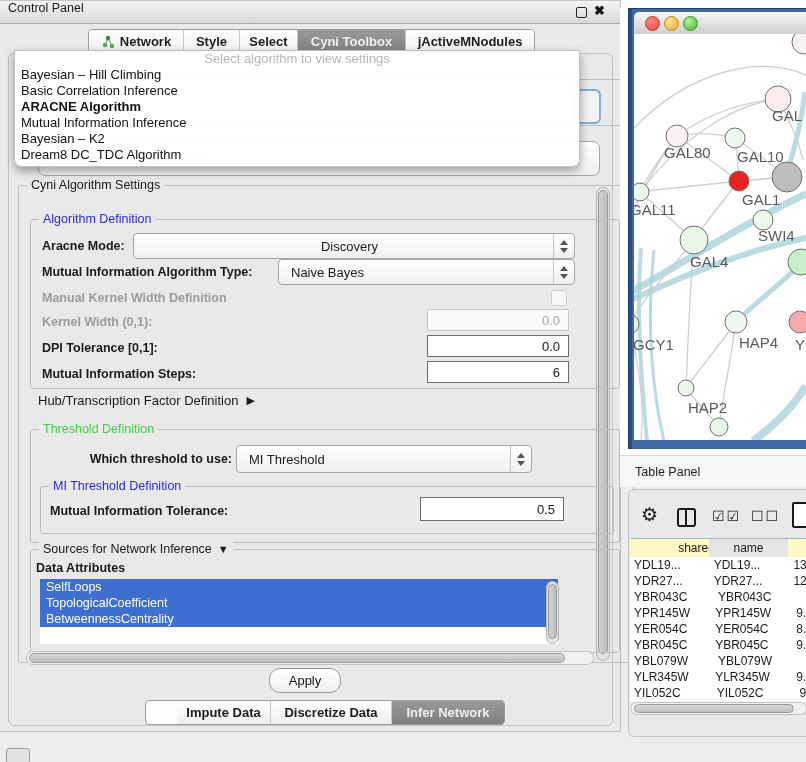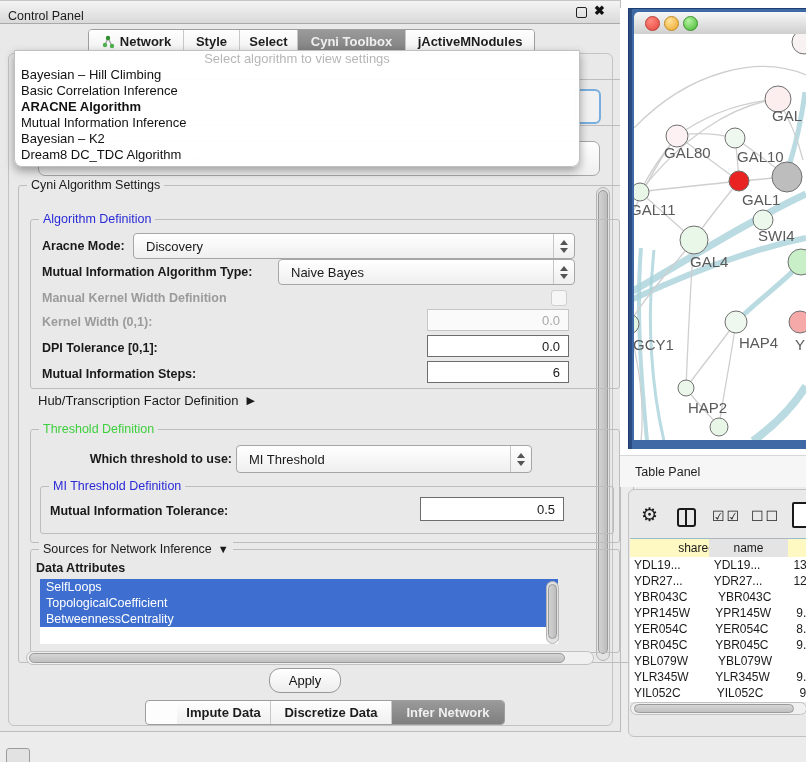--- a/index.html
+++ b/index.html
@@ -4,21 +4,21 @@
 <style>
   html,body{margin:0;padding:0;}
   .screen{position:relative;width:806px;height:762px;background:#ececec;overflow:hidden;
           font-family:"Liberation Sans",sans-serif;color:#1a1a1a;font-size:12.5px;}
   .abs{position:absolute;}
   
   .cpanel{position:absolute;left:0;top:8;width:620px;height:730px;background:#e9e9e9;
           border-right:1px solid #bcbcbc;border-bottom:1px solid #bcbcbc;border-top:1px solid #c6c6c6;}
   .titlebar{position:absolute;left:0;top:0;width:620px;height:22px;
             background:linear-gradient(#f4f4f4,#d9d9d9);border-bottom:1px solid #a9a9a9;
-            display:flex;align-items:flex-end;}
+            display:flex;align-items:flex-start;}
   .titlebar .t{margin-left:8px;font-size:12.5px;color:#1c1c1c;}
   .float-ico{position:absolute;left:576px;top:6px;width:9px;height:9px;border:1.5px solid #222;border-radius:2px;}
   .close-ico{position:absolute;left:594px;top:2px;font-size:13px;font-weight:bold;color:#111;}
   
   .tabbar{position:absolute;display:flex;height:23px;background:#fdfdfd;border:1px solid #9e9e9e;
           border-radius:4px;overflow:hidden;}
   .tab{display:flex;align-items:center;justify-content:center;gap:5px;font-size:13px;font-weight:bold;
        color:#1d1d1d;border-right:1px solid #c8c8c8;background:linear-gradient(#fefefe,#f0f0f0);}
   .tab:last-child{border-right:none;}
   .tab.sel{background:linear-gradient(#9a9a9a,#7f7f7f);color:#f0f0f0;}
@@ -172,21 +172,21 @@
       <span class="legend">Cyni Algorithm Settings</span>
     </div>
     <div class="vscroll" style="left:596px;top:186px;width:12px;height:472px;">
       <div class="vthumb" style="top:2px;height:462px;"></div>
     </div>
 
     <div class="group" style="left:30px;top:218px;width:548px;height:168px;">
       <span class="legend blue">Algorithm Definition</span>
     </div>
     <span class="blabel" style="left:42px;top:238px;">Aracne Mode:</span>
-    <div class="combo" style="left:133px;top:232px;width:440px;height:24px;">
+    <div class="combo" style="left:133px;top:232px;width:440px;height:24px;text-align:center;">
       <span class="val">Discovery</span>
       <span class="stepper">
           <span class="arr-up"></span>
           <span class="arr-dn"></span>
         </span>
     </div>
     <span class="blabel" style="left:42px;top:264px;">Mutual Information Algorithm Type:</span>
     <div class="combo" style="left:278px;top:258px;width:295px;height:24px;">
       <span class="val">Naive Bayes</span>
       <span class="stepper">

